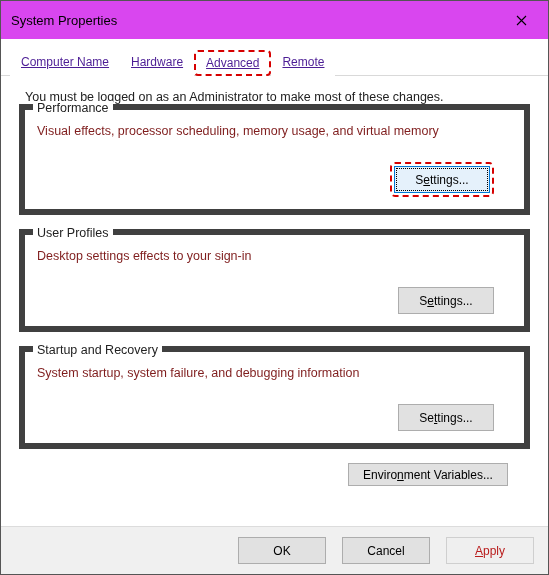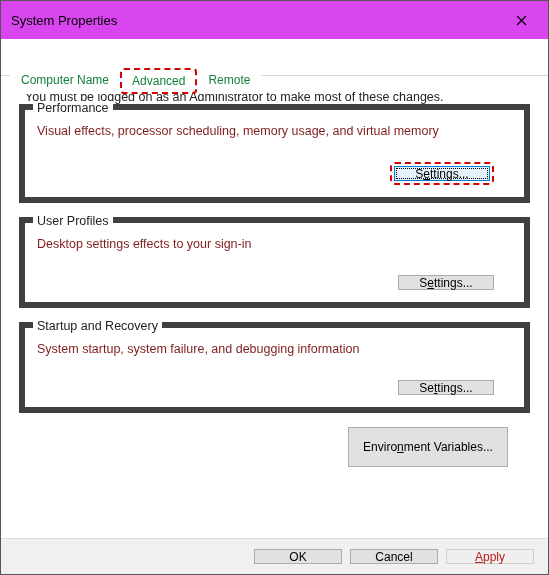--- a/index.html
+++ b/index.html
@@ -31,27 +31,28 @@
 .tabs-row {
   display: flex;
   padding: 0 9px;
   margin-top: 10px;
   border-bottom: 1px solid #d9d9d9;
   position: relative;
 }
 .tab {
   padding: 4px 10px;
   font-size: 12px;
-  color: #15803d;
+  color: #4c1d95;
   cursor: pointer;
   border: 1px solid transparent;
   border-bottom: none;
   position: relative;
-  top: 19px;
-  background: #fff;
+  top: 1px;
+  background: #fff;
+  text-decoration: underline;
 }
 .tab.active {
   border: 1px solid #d9d9d9;
   border-bottom: 1px solid #fff;
   background: #fff;
 }
 .highlight-red {
   border: 2px dashed #d60000 !important;
   border-radius: 4px;
 }
@@ -87,21 +88,21 @@
   padding-left: 2px;
 }
 .btn-row {
   display: flex;
   justify-content: flex-end;
   padding-right: 4px;
   padding-bottom: 2px;
 }
 .btn {
   min-width: 96px;
-  height: 15px;
+  height: 27px;
   background: #e1e1e1;
   border: 1px solid #adadad;
   font-size: 12px;
   font-family: inherit;
   cursor: pointer;
   padding: 0 12px;
 }
 .btn:focus, .btn.focused {
   outline: 1px dotted #000;
   outline-offset: -3px;
@@ -111,36 +112,36 @@
   background: #e5f1fb;
 }
 .env-row {
   display: flex;
   justify-content: flex-end;
   padding: 0 22px 6px 0;
   margin-top: 2px;
 }
 .env-btn {
   min-width: 160px;
-  height: 40px;
+  height: 23px;
   background: #e1e1e1;
   border: 1px solid #adadad;
   font-size: 12px;
   font-family: inherit;
   cursor: pointer;
   padding: 0 14px;
 }
 .footer {
   position: absolute;
   bottom: 0; left: 0; right: 0;
   border-top: 1px solid #dcdcdc;
   padding: 10px 14px;
   display: flex;
   justify-content: flex-end;
-  gap: 8px;
+  gap: 16px;
   background: #f0f0f0;
 }
 .footer .btn {
   min-width: 88px;
 }
 .footer .btn.disabled {
   color: #b91c1c;
   background: #efefef;
   border-color: #cfcfcf;
   cursor: default;
@@ -160,20 +161,21 @@
   <div class="title">System Properties</div>
   <div class="close">
     <svg width="11" height="11" viewBox="0 0 11 11">
         <path d="M1 1 L10 10 M10 1 L1 10" stroke="#000" stroke-width="1.1" fill="none"></path>
       </svg>
   </div>
 </div>
 
 <div class="tabs-row">
   <div class="tab">Computer Name</div>
+  <div class="tab">Hardware</div>
   <div class="tab active highlight-red">Advanced</div>
   <div class="tab">Remote</div>
 </div>
 
 <div class="content">
   <div class="intro">You must be logged on as an Administrator to make most of these changes.</div>
 
   <fieldset class="group">
     <div class="group-label">Performance</div>
     <div class="group-desc">Visual effects, processor scheduling, memory usage, and virtual memory</div>

